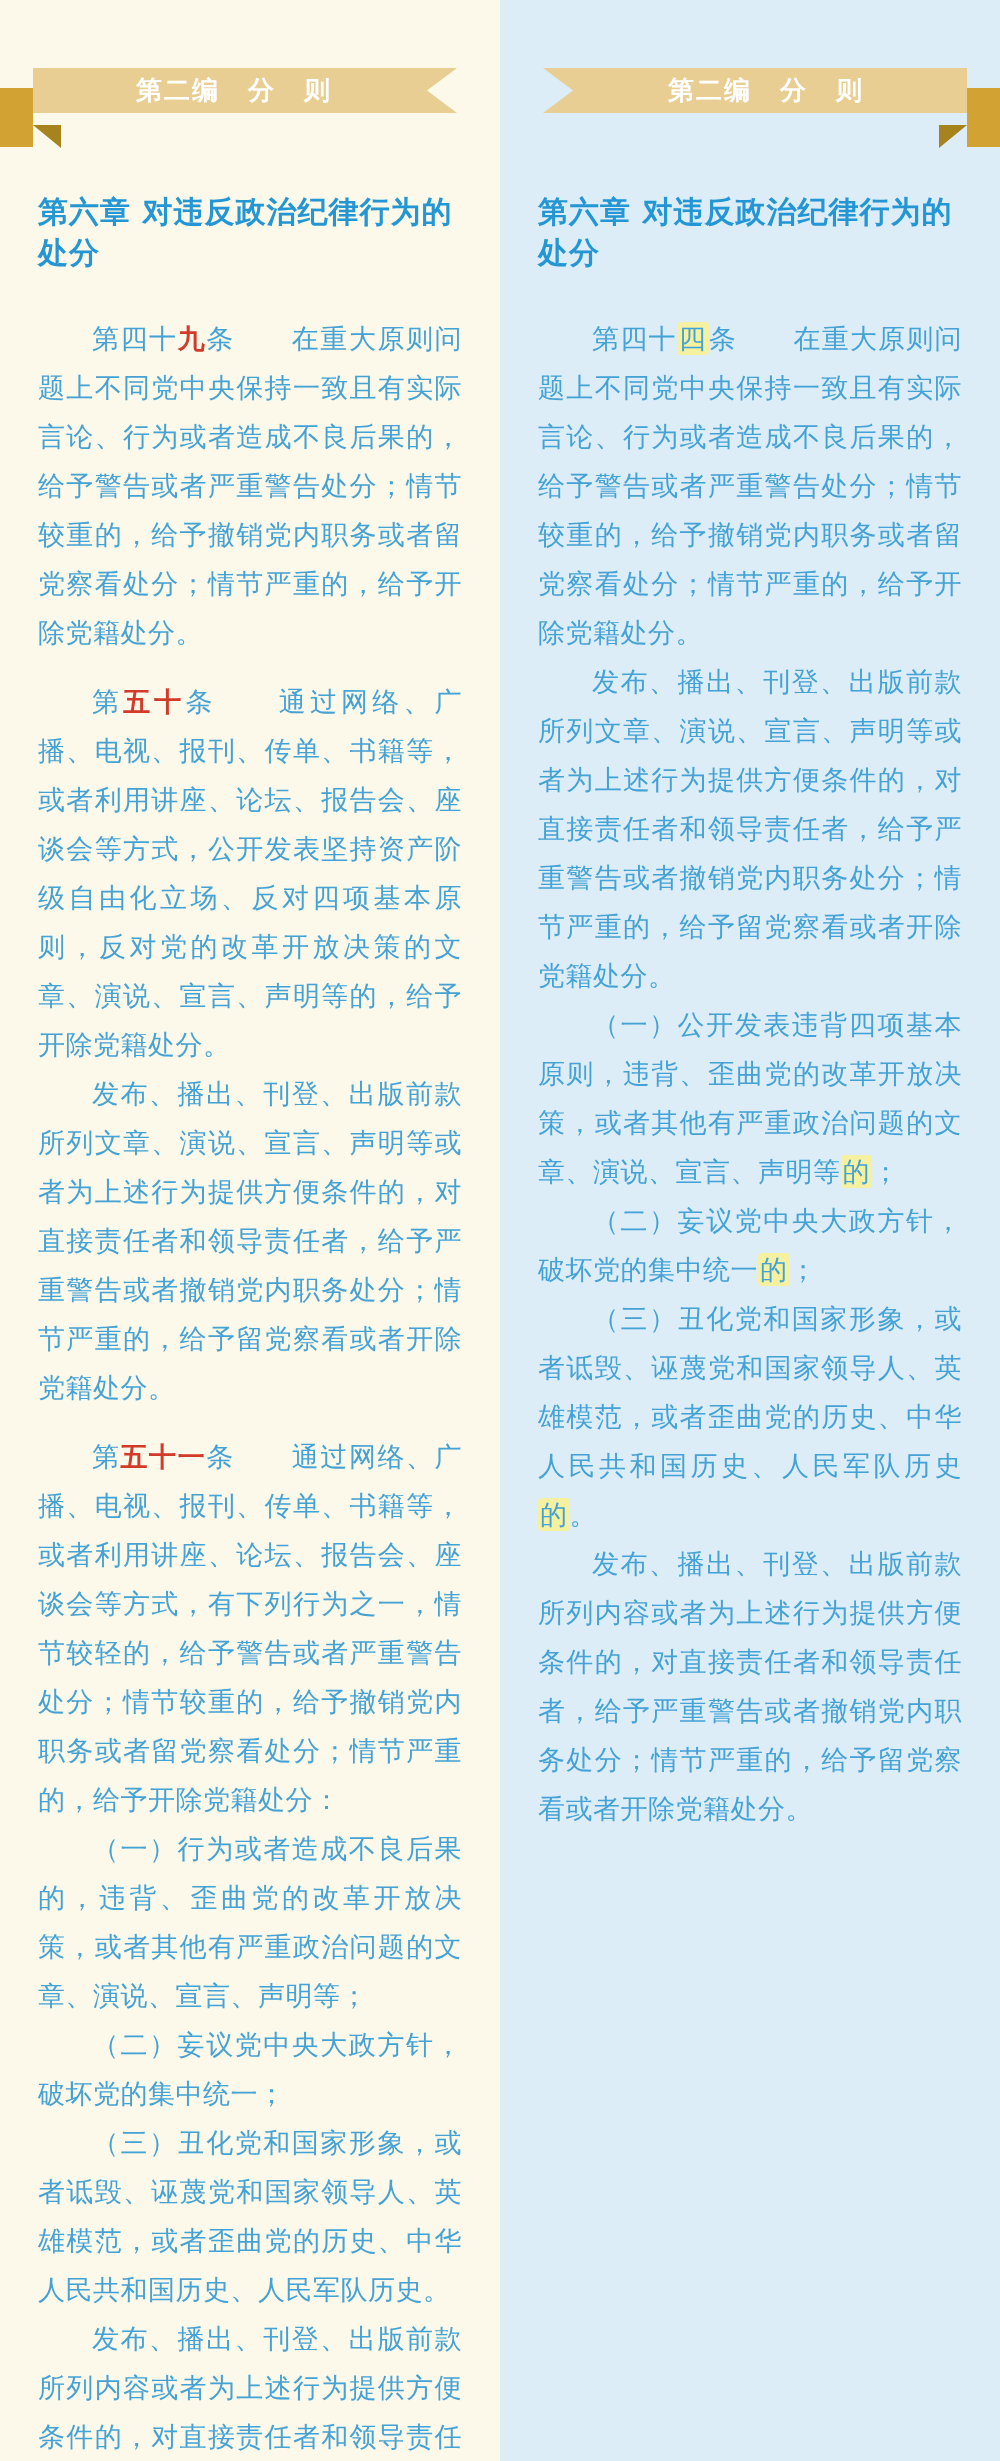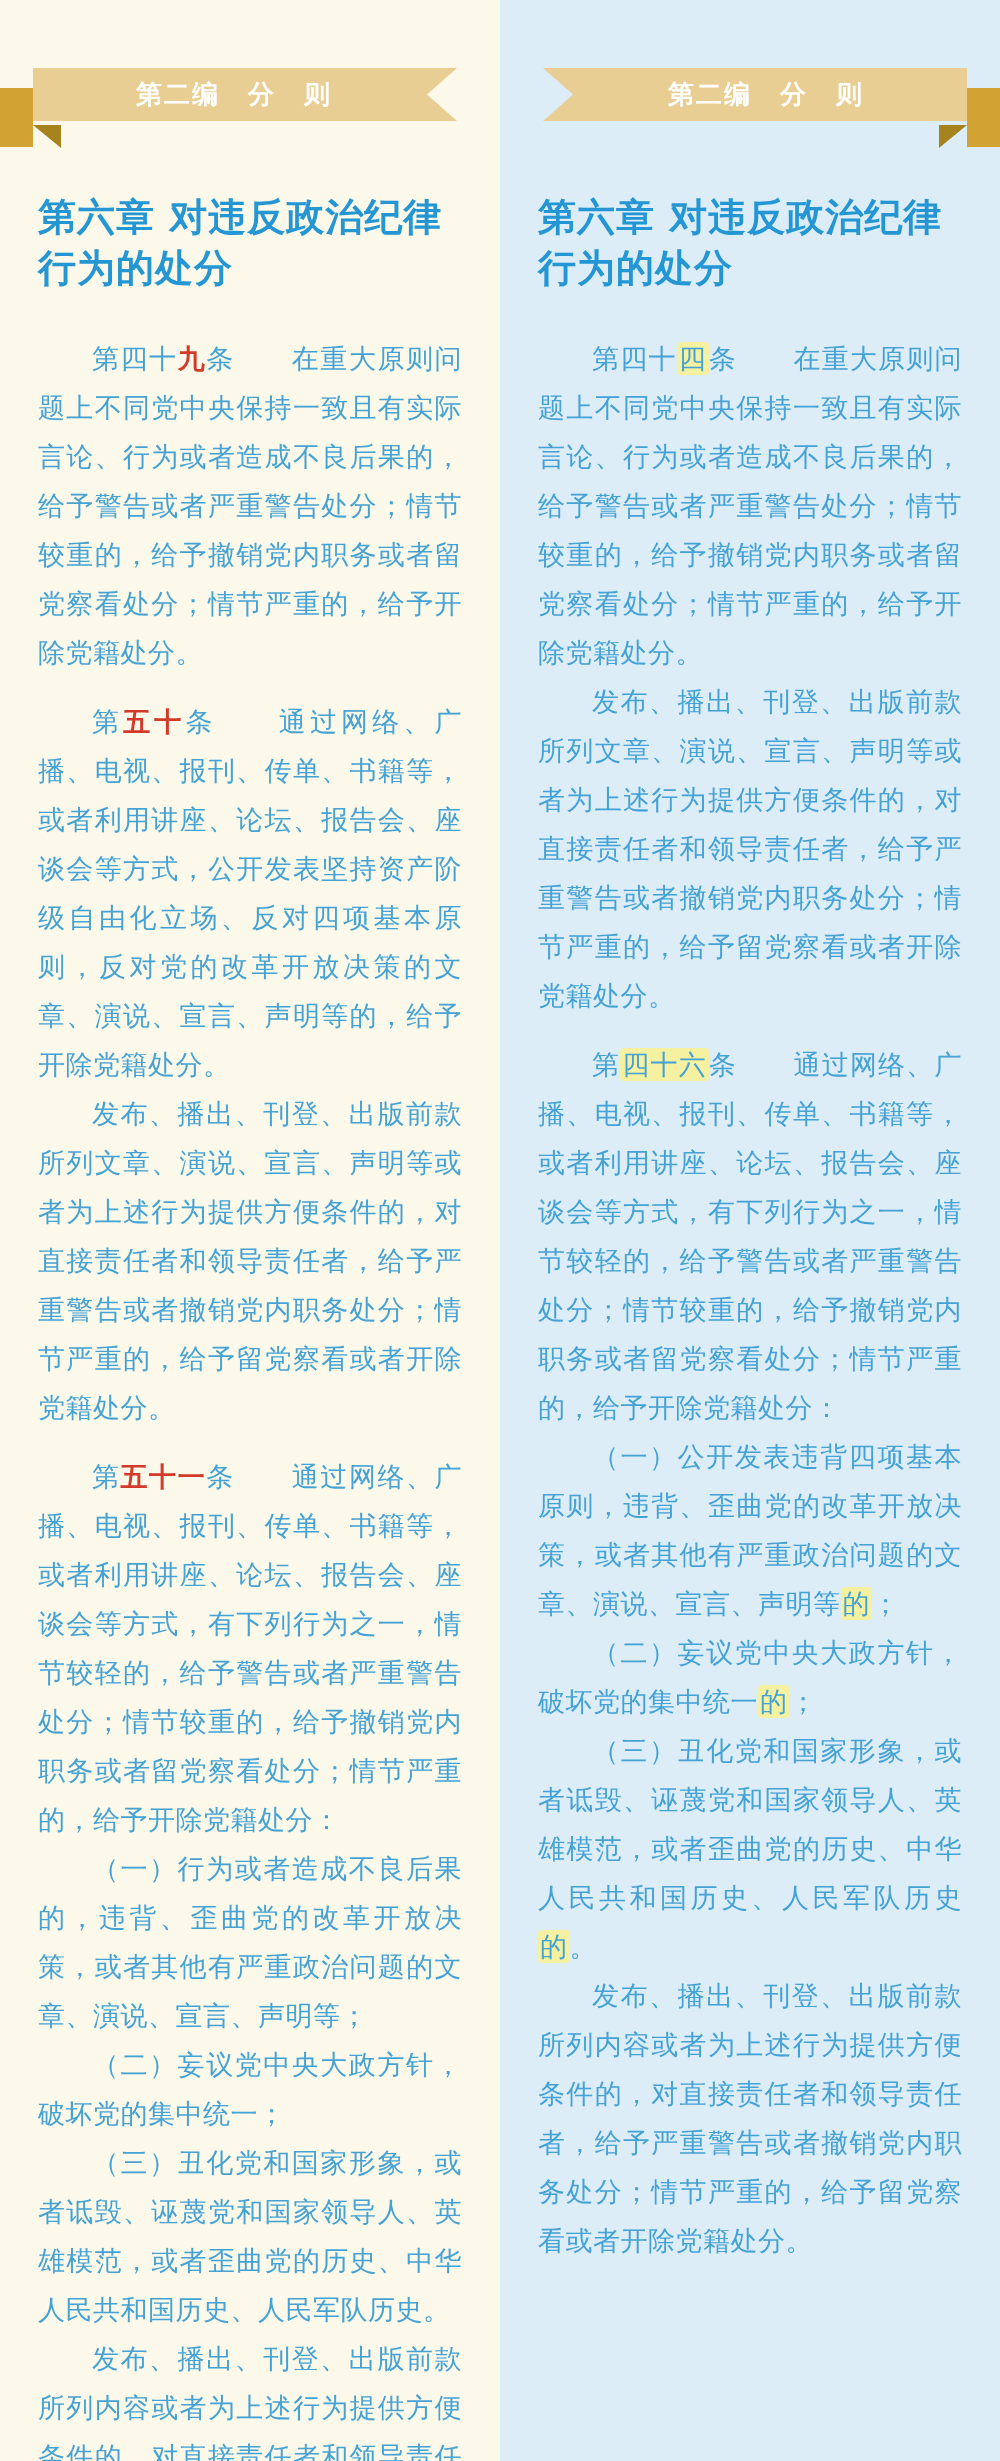--- a/index.html
+++ b/index.html
@@ -3,36 +3,36 @@
 <meta charset="utf-8">
 <style>
   html,body{margin:0;padding:0;}
   body{font-family:"DejaVu Sans",sans-serif;}
   #page{position:relative;width:1000px;height:2461px;overflow:hidden;background:#fff;}
   .col{position:absolute;top:0;height:100%;width:500px;box-sizing:border-box;padding:0 38px;}
   .col-left{left:0;background:var(--left-bg,#FCF8EA);}
   .col-right{left:500px;background:var(--right-bg,#DCEDF8);}
 
   
-  .ribbon-band{position:absolute;top:68px;height:53px;width:424px;
+  .ribbon-band{position:absolute;top:68px;height:45px;width:424px;
     background:var(--band,#E9CE93);display:flex;align-items:center;justify-content:center;}
   .col-left .ribbon-band{left:33px;clip-path:polygon(0 0,100% 0,calc(100% - 30px) 50%,100% 100%,0 100%);}
   .col-right .ribbon-band{left:43px;clip-path:polygon(30px 50%,0 0,100% 0,100% 100%,0 100%);}
   .ribbon-label{color:#FFFFFF;font-weight:bold;font-size:26px;letter-spacing:2px;}
   .col-left .ribbon-label{padding-right:22px;}
   .col-right .ribbon-label{padding-left:22px;}
   .ribbon-tail{position:absolute;top:88px;width:33px;height:59px;background:var(--tail,#D2A233);}
   .col-left .ribbon-tail{left:0;}
   .col-right .ribbon-tail{right:0;}
   .ribbon-fold{position:absolute;top:125px;width:28px;height:23px;background:var(--fold,#A6831D);}
   .col-left .ribbon-fold{left:33px;clip-path:polygon(0 0,100% 0,100% 100%);}
   .col-right .ribbon-fold{right:33px;clip-path:polygon(0 0,100% 0,0 100%);}
 
   .content{padding-top:192px;}
-  .chapter-title{margin:0 0 40px 0;font-size:38px;font-weight:bold;
+  .chapter-title{margin:0 0 40px 0;font-size:30px;font-weight:bold;
     color:var(--heading,#2496D4);letter-spacing:1px;}
   .para{margin:0;font-size:27px;line-height:49px;color:var(--body,#45A2D4);
     text-align:justify;text-indent:2em;letter-spacing:0.5px;}
   .para.article{margin-top:20px;}
   .red{color:var(--red,#D23B2A);font-weight:bold;}
   .hl{background:var(--hl,#F6F1A0);border-radius:4px;padding:1px 2px;}
 </style>
 </head>
 <body>
 
@@ -63,21 +63,20 @@
     <div class="ribbon-tail"></div>
     <div class="ribbon-fold"></div>
     <div class="ribbon-band">
       <span class="ribbon-label">第二编　分　则</span>
     </div>
     <div class="content">
       <h2 class="chapter-title">第六章 对违反政治纪律行为的处分</h2>
       <div>
           <p class="para article"><span>第四十</span><span class="hl">四</span><span>条　　在重大原则问题上不同党中央保持一致且有实际言论、行为或者造成不良后果的，给予警告或者严重警告处分；情节较重的，给予撤销党内职务或者留党察看处分；情节严重的，给予开除党籍处分。</span></p>
           <p class="para plain"><span>发布、播出、刊登、出版前款所列文章、演说、宣言、声明等或者为上述行为提供方便条件的，对直接责任者和领导责任者，给予严重警告或者撤销党内职务处分；情节严重的，给予留党察看或者开除党籍处分。</span></p>
-          <p class="para article"><span>第</span><span class="hl">四十六</span><span>条　　通过网络、广播、电视、报刊、传单、书籍等，或者利用讲座、论坛、报告会、座谈会等方式，有下列行为之一，情节较轻的，给予警告或者严重警告处分；情节较重的，给予撤销党内职务或者留党察看处分；情节严重的，给予开除党籍处分：</span></p>
           <p class="para item"><span>（一）公开发表违背四项基本原则，违背、歪曲党的改革开放决策，或者其他有严重政治问题的文章、演说、宣言、声明等</span><span class="hl">的</span><span>；</span></p>
           <p class="para item"><span>（二）妄议党中央大政方针，破坏党的集中统一</span><span class="hl">的</span><span>；</span></p>
           <p class="para item"><span>（三）丑化党和国家形象，或者诋毁、诬蔑党和国家领导人、英雄模范，或者歪曲党的历史、中华人民共和国历史、人民军队历史</span><span class="hl">的</span><span>。</span></p>
           <p class="para plain"><span>发布、播出、刊登、出版前款所列内容或者为上述行为提供方便条件的，对直接责任者和领导责任者，给予严重警告或者撤销党内职务处分；情节严重的，给予留党察看或者开除党籍处分。</span></p>
         </div>
     </div>
   </div>
 
 </div>
 

